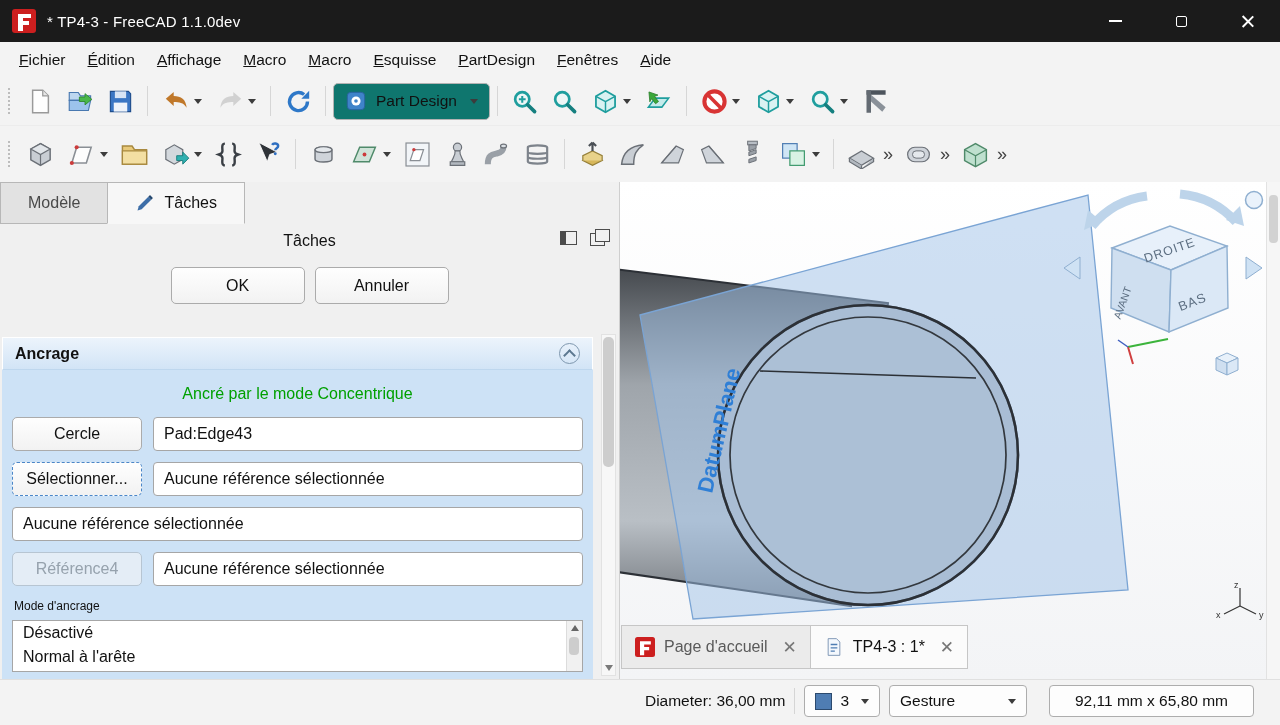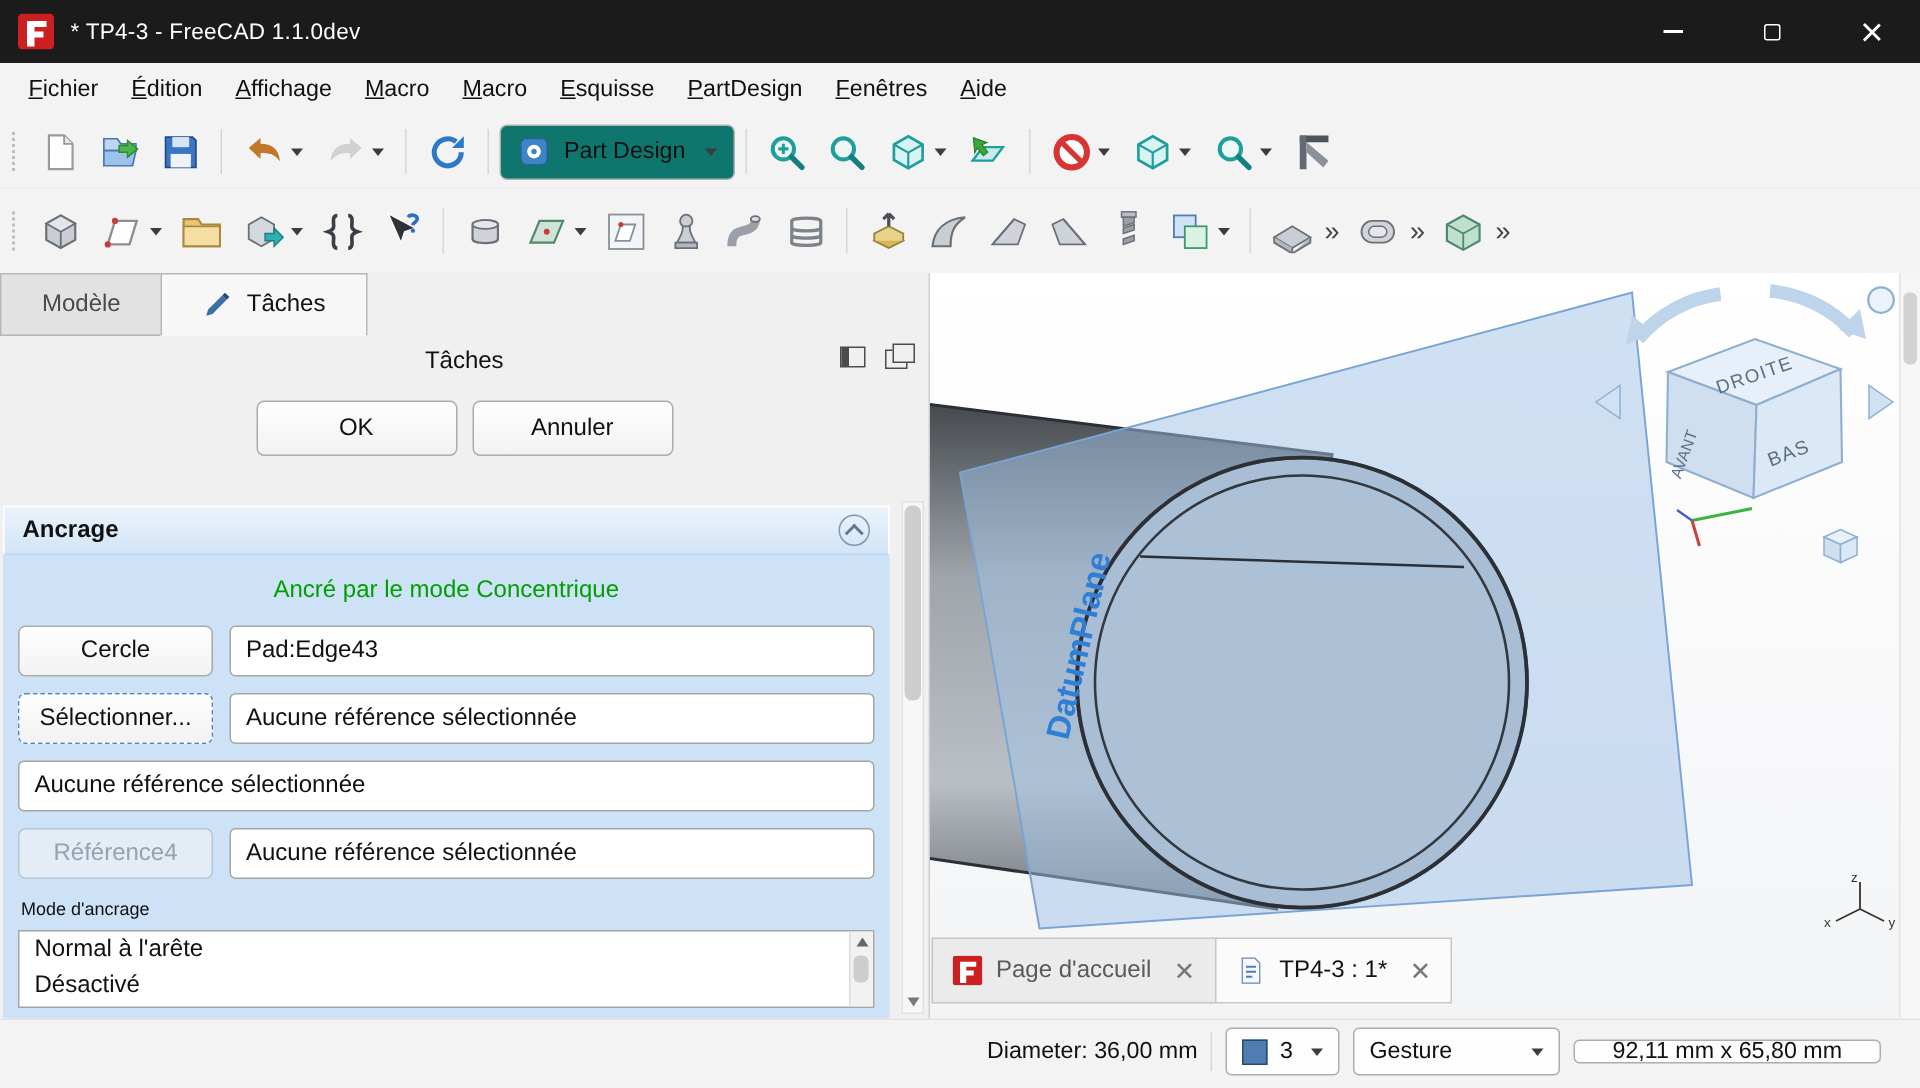--- a/index.html
+++ b/index.html
@@ -97,21 +97,21 @@
   .mtab { display:flex; align-items:center; gap:9px; padding:0 13px; border:1px solid #c6c6c6; font-size:16px; height:44px; background:#ebebeb; color:#5a5a5a; }
   .mtab.active { background:#fbfbfb; color:#111; margin-left:-1px;align-items:center; }
   .tab-close { font-size:17px; color:#777; margin-left:6px; line-height:1; }
 
   
   .statusbar { height:43px; display:flex; align-items:center; justify-content:flex-end; gap:9px; padding-right:26px; border-top:1px solid #e0e0e0; background:#f3f3f3; font-size:15.5px; }
   .sb-sep { width:1px; height:26px; background:#d5d5d5; }
   .sb-combo { display:flex; align-items:center; gap:8px; height:32px; border:1px solid #adadad; border-radius:4px; background:#fdfdfd; padding:0 10px; }
   .sb-combo.nav { width:138px; justify-content:space-between; }
   .swatch { width:17px; height:17px; background:#4f7db3; border:1px solid #2c4a6e; }
-  .sb-box { height:16px; border:1px solid #adadad; border-radius:4px; background:#fdfdfd; display:flex; align-items:center; justify-content:center; padding:0 14px; min-width:205px; }
+  .sb-box { height:32px; border:1px solid #adadad; border-radius:4px; background:#fdfdfd; display:flex; align-items:center; justify-content:center; padding:0 14px; min-width:205px;margin-left:13px; }
 </style>
 </head>
 <body>
 
 <svg width="0" height="0" style="position:absolute" aria-hidden="true">
 <defs>
   <symbol id="sym-new" viewBox="0 0 24 24">
         <path d="M5 2h9l5 5v15H5z" fill="#fefefe" stroke="#9a9a9a" stroke-width="1.3"></path>
         <path d="M14 2v5h5" fill="#e8e8e8" stroke="#9a9a9a" stroke-width="1.1"></path>
       </symbol>
@@ -552,22 +552,22 @@
         <div class="ref-row">
           <div class="ref-field">Aucune référence sélectionnée</div>
         </div>
         <div class="ref-row">
           <button class="btn ref-btn disabled">Référence4</button>
           <div class="ref-field">Aucune référence sélectionnée</div>
         </div>
 
         <div class="mode-label">Mode d'ancrage</div>
         <div class="mode-list">
+          <div class="mode-item">Désactivé</div>
           <div class="mode-item">Normal à l'arête</div>
-          <div class="mode-item">Désactivé</div>
           <div class="lscroll">
             <span class="up"></span>
             <span class="lthumb"></span>
           </div>
         </div>
       </div>
     </div>
 
     <div class="pscroll">
       <span class="thumb"></span>

